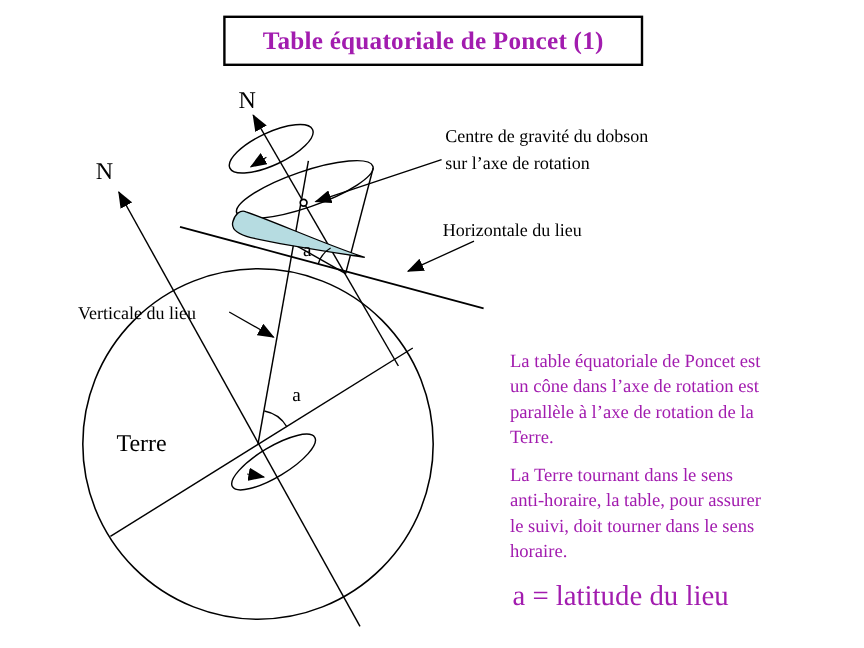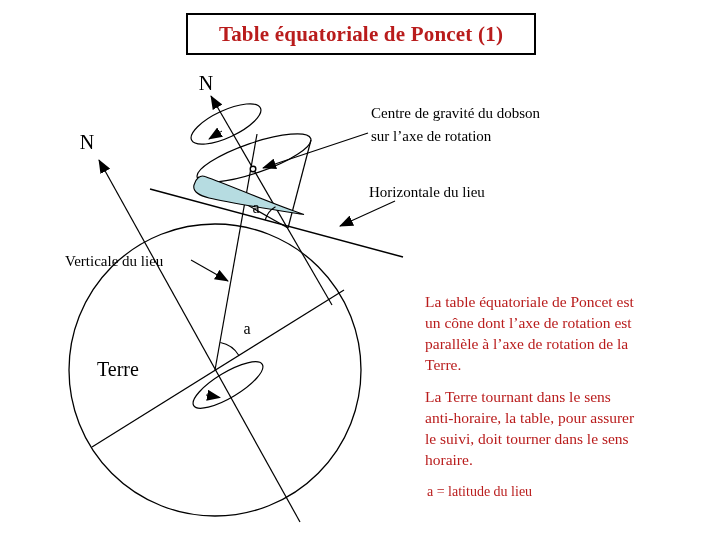--- a/index.html
+++ b/index.html
@@ -2,42 +2,42 @@
 <html><head>
 <meta charset="utf-8">
 <style>
   html,body{margin:0;padding:0;background:#fff;}
   #slide{
     position:relative;
     width:720px;height:540px;
     background:#ffffff;
     overflow:hidden;
     font-family:"Liberation Serif", serif;
-    color:#b91c1c;
+    color:#a21caf;
   }
   #title-box{
     position:absolute;left:186px;top:13px;width:346px;height:38px;
     border:2px solid #000;
     display:flex;align-items:center;justify-content:center;
     background:#fff;
   }
   #title-box .t{
     font-weight:bold;font-size:21px;letter-spacing:0.2px;white-space:nowrap;
   }
   svg{position:absolute;left:0;top:0;}
   .note{
     position:absolute;left:425px;width:272px;
     font-size:15.5px;line-height:21px;
     white-space:pre-line;
   }
   #note-1{top:291px;}
   #note-2{top:386px;}
   #legend{
     position:absolute;left:427px;top:484px;
-    font-size:14px;white-space:nowrap;
+    font-size:24px;white-space:nowrap;
   }
   text{fill:#000;}
   .lbl{font-size:15px;font-family:"Liberation Serif",serif;}
   .nlbl{font-size:20px;font-family:"Liberation Serif",serif;}
   .albl{font-size:16px;font-family:"Liberation Serif",serif;}
   .terre{font-size:20px;font-family:"Liberation Serif",serif;}
 </style>
 </head>
 <body>
 
@@ -97,21 +97,21 @@
     <text x="371" y="118" class="lbl">Centre de gravité du dobson</text>
     <text x="371" y="141" class="lbl">sur l’axe de rotation</text>
     <text x="369" y="197" class="lbl">Horizontale du lieu</text>
     <text x="65" y="266" class="lbl">Verticale du lieu</text>
     <text x="97" y="376" class="terre">Terre</text>
     <text x="256" y="213" text-anchor="middle" class="albl">a</text>
     <text x="247" y="334" text-anchor="middle" class="albl">a</text>
   </svg>
 
   <div id="note-1" class="note">La table équatoriale de Poncet est
-un cône dont l’axe de rotation est
+un cône dans l’axe de rotation est
 parallèle à l’axe de rotation de la
 Terre.</div>
   <div id="note-2" class="note">La Terre tournant dans le sens
 anti-horaire, la table, pour assurer
 le suivi, doit tourner dans le sens
 horaire.</div>
   <div id="legend">a = latitude du lieu</div>
 
 </div>
 

